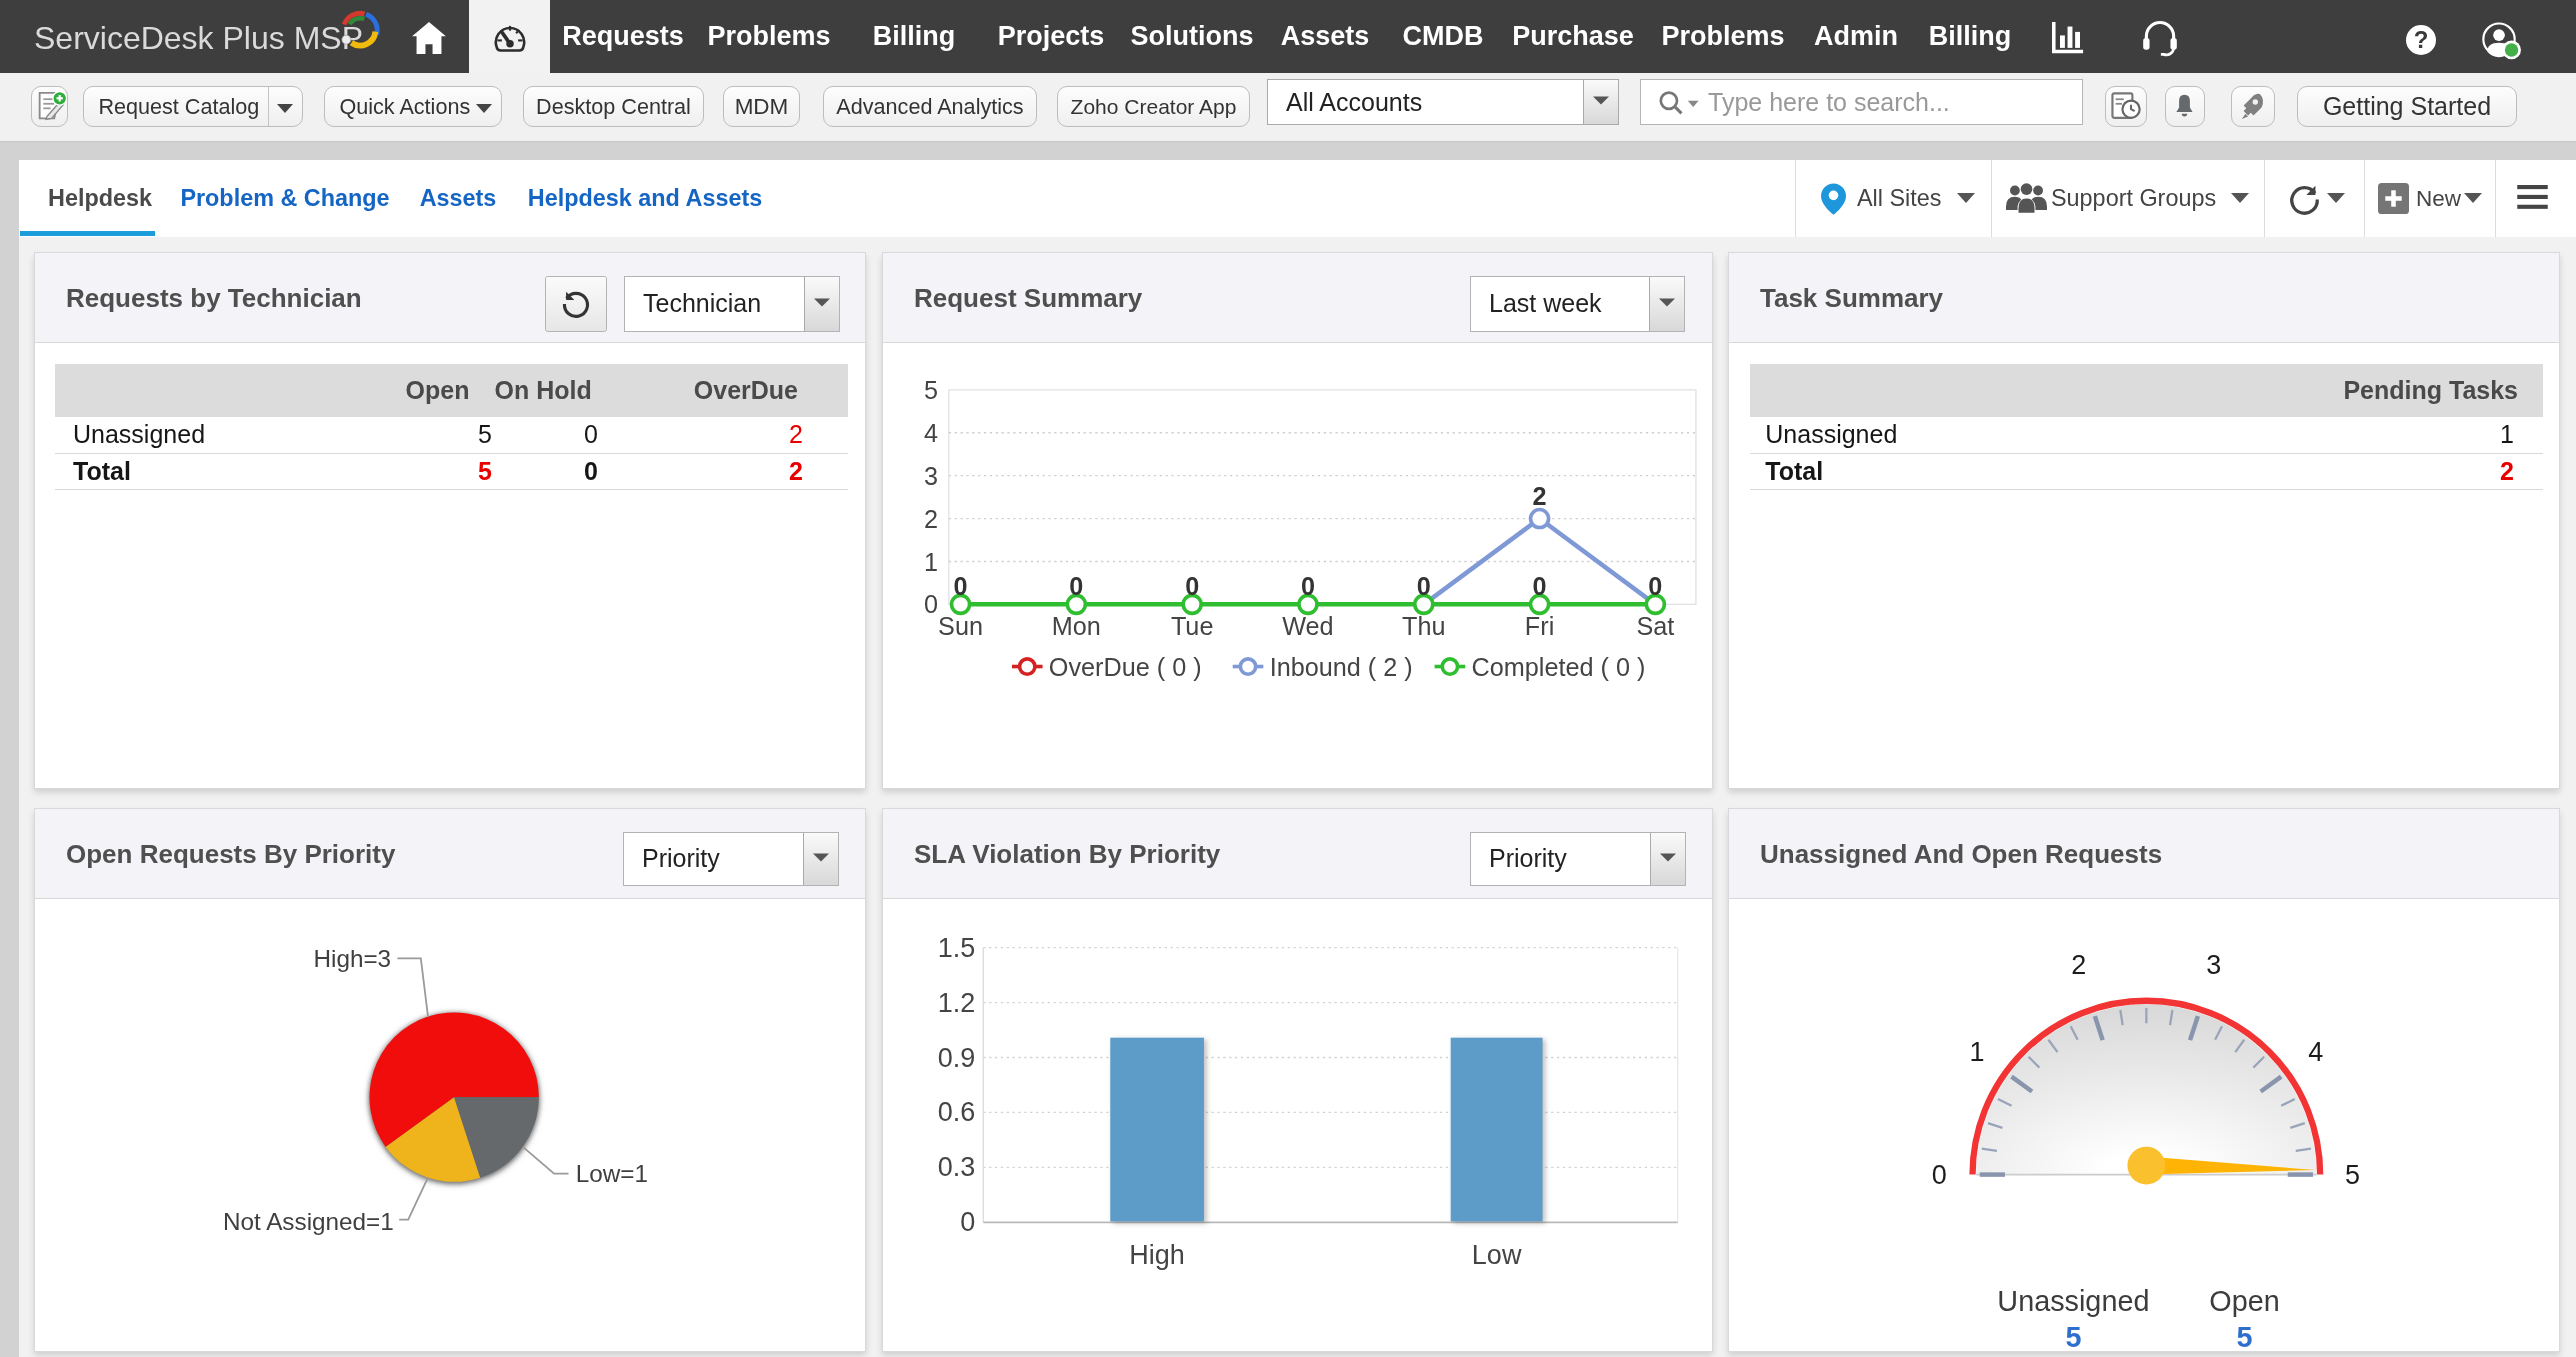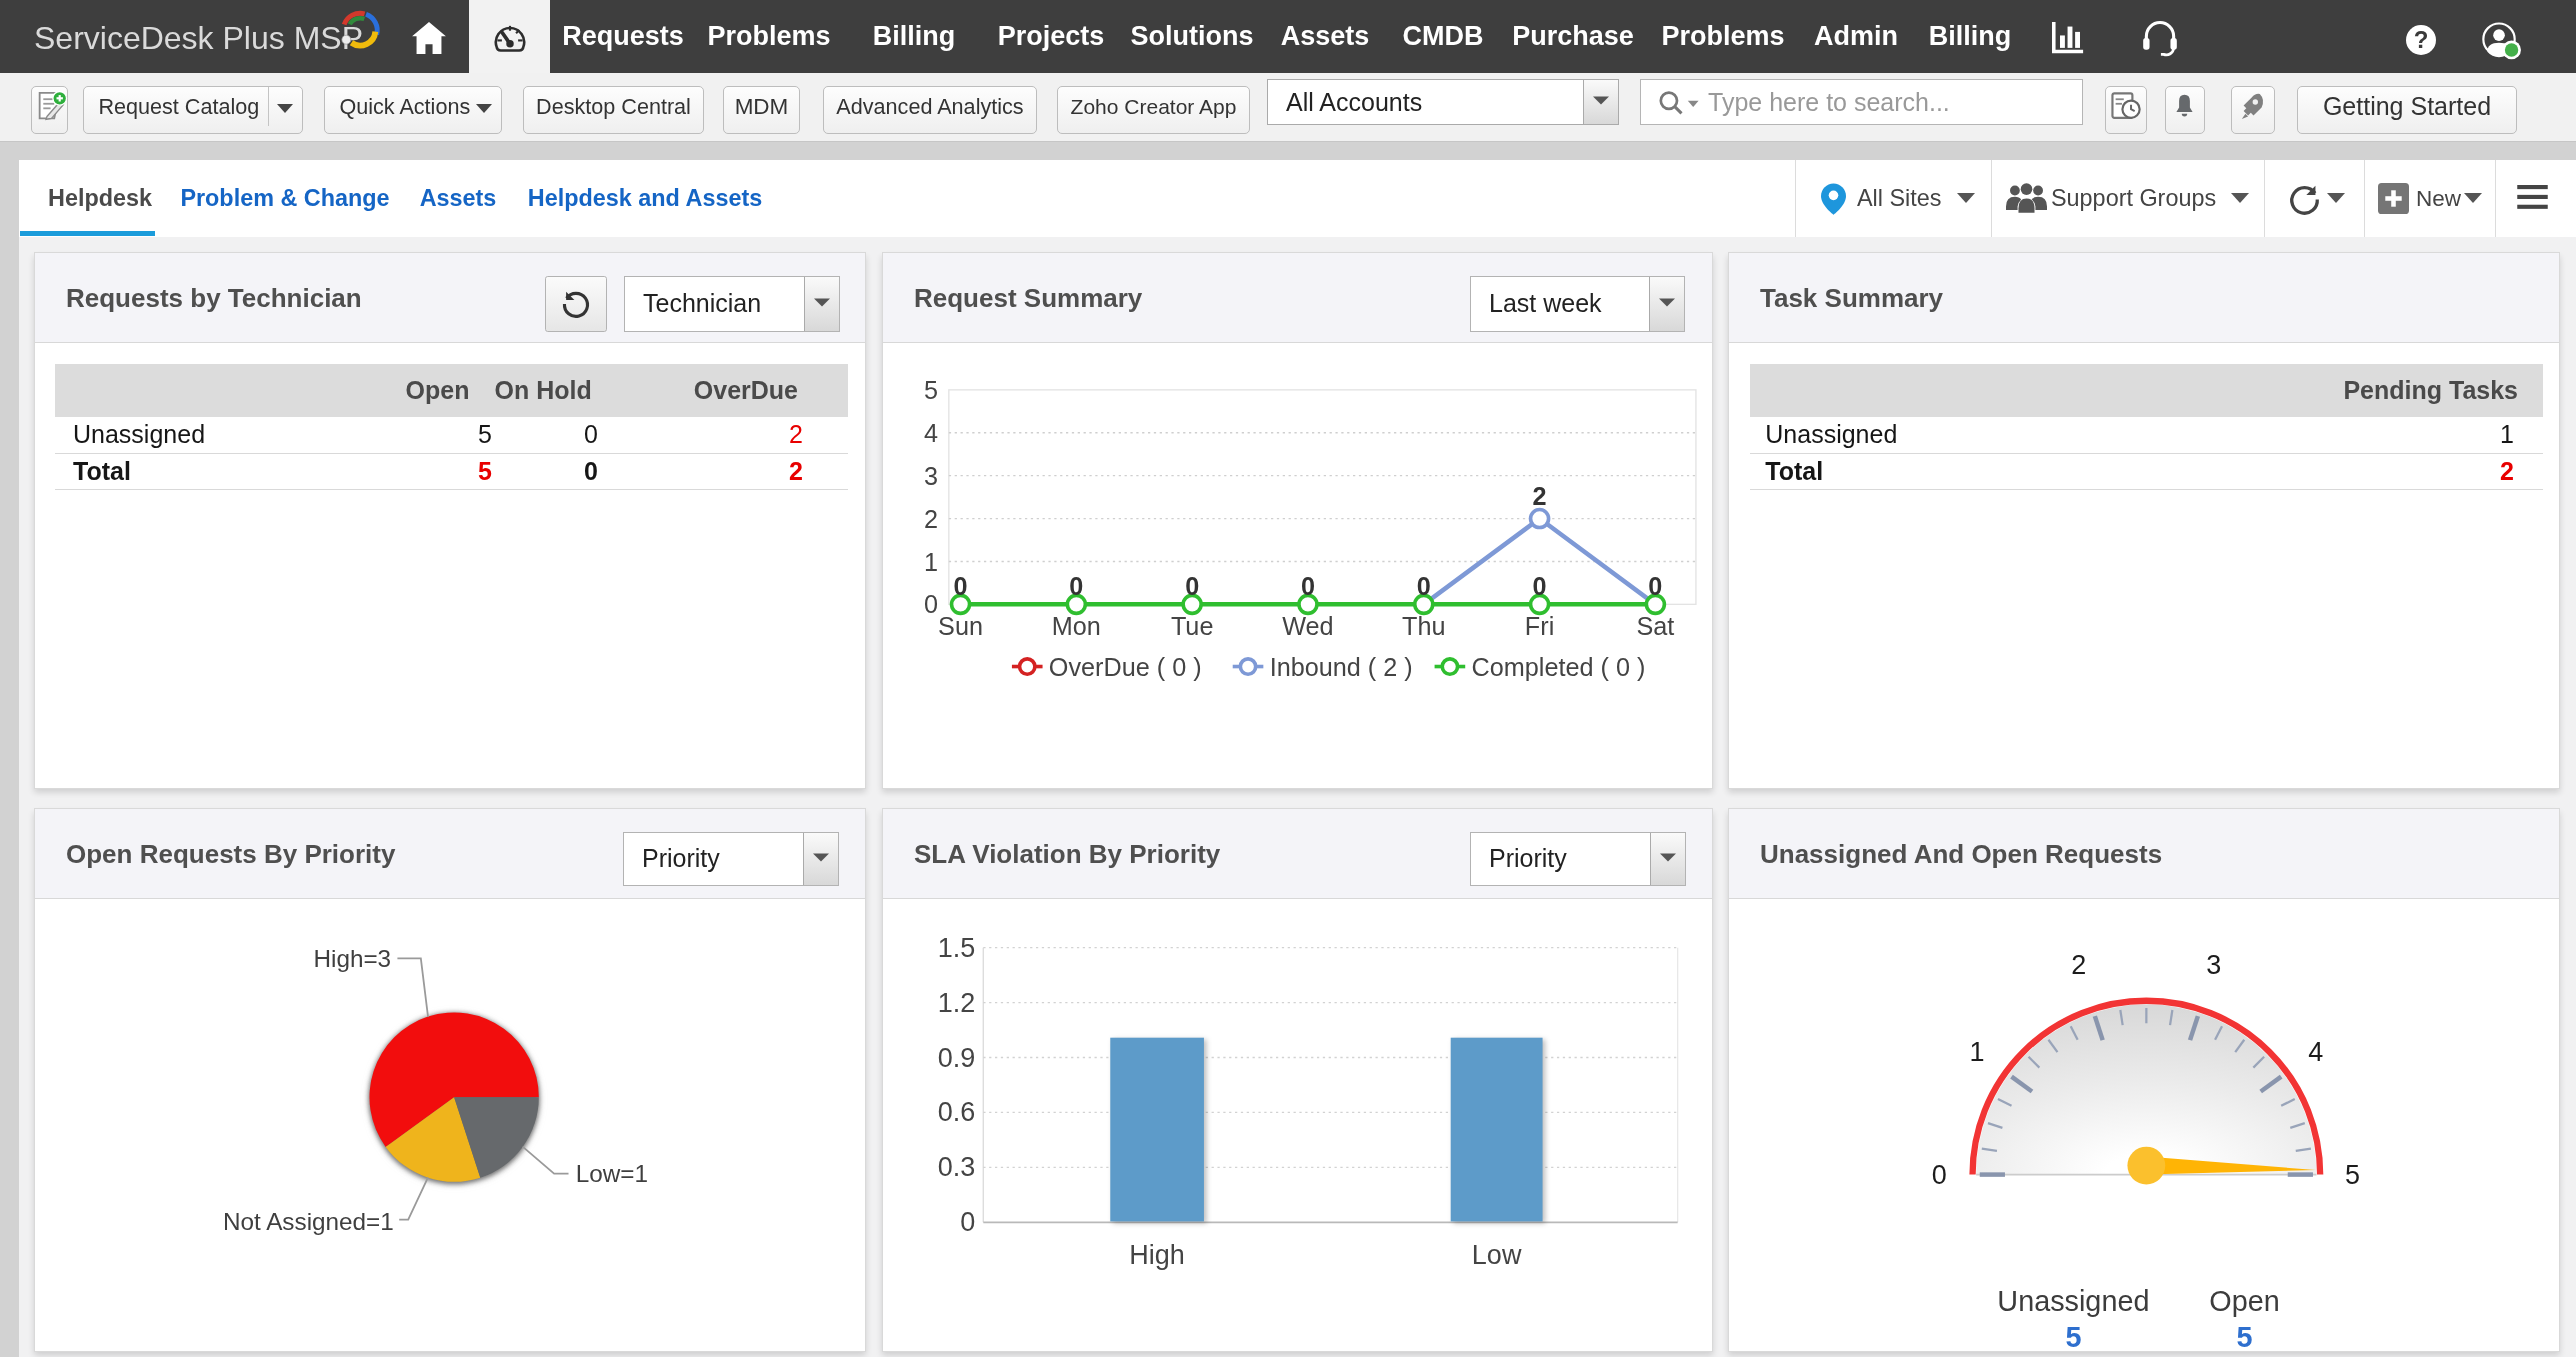--- a/index.html
+++ b/index.html
@@ -2,21 +2,21 @@
 <html style="font-size:14.4px"><head>
 <meta charset="utf-8">
 <style>
 * { margin:0; padding:0; box-sizing:border-box; }
 html,body { width:2576px; height:1357px; }
 body { font-family:"Liberation Sans", sans-serif; background:#d2d2d2; position:relative; overflow:hidden; }
 .abs { position:absolute; }
 #nav { position:absolute; left:0; top:0; width:2576px; height:73px; background:#3e3e3e; }
 .mi { position:absolute; top:0; height:73px; line-height:73px; transform:translateX(-50%); color:#fff; font-weight:bold; font-size:27px; white-space:nowrap; }
 #toolbar { position:absolute; left:0; top:73px; width:2576px; height:69px; background:#f1f1f1; border-bottom:0.9px solid #c6c6c6; }
-.btn { position:absolute; top:12.6px; height:48px; background:linear-gradient(#fdfdfd,#efefef); border:0.9px solid #bdbdbd; border-radius:5px; color:#333; font-size:22.5px; line-height:39px; text-align:center; white-space:nowrap; }
+.btn { position:absolute; top:12.6px; height:41px; background:linear-gradient(#fdfdfd,#efefef); border:0.9px solid #bdbdbd; border-radius:10px; color:#333; font-size:22.5px; line-height:39px; text-align:center; white-space:nowrap; }
 .sel { position:absolute; background:#fff; border:0.9px solid #aaa; }
 .sel .txt { position:absolute; left:18px; top:0; bottom:0; color:#222; font-size:25px; display:flex; align-items:center; }
 .sel .arr { position:absolute; right:0; top:0; bottom:0; width:35px; background:linear-gradient(#fafafa,#d8d8d8); border-left:0.9px solid #aaa; }
 .sel .arr:after { content:""; position:absolute; left:50%; top:50%; transform:translate(-50%,-35%); border:8px solid transparent; border-top-color:#555; }
 #panel { position:absolute; left:19px; top:160px; width:2557px; height:1197px; background:#fff; }
 #content { position:absolute; left:0; top:77px; width:2557px; height:1120px; background:#f1f1f2; }
 .tab { position:absolute; top:0; height:77px; line-height:77px; font-size:23.4px; font-weight:bold; color:#1565c5; transform:translateX(-50%);margin-left:12px; }
 .tsep { position:absolute; top:0; width:0.9px; height:77px; background:#dcdcdc; }
 .titem { position:absolute; top:0; height:77px; display:flex; align-items:center; color:#444; font-size:23.4px; }
 .card { position:absolute; background:#fff; border:0.9px solid #d9d9d9; box-shadow:0 3.6px 6.3px rgba(0,0,0,0.14); }

